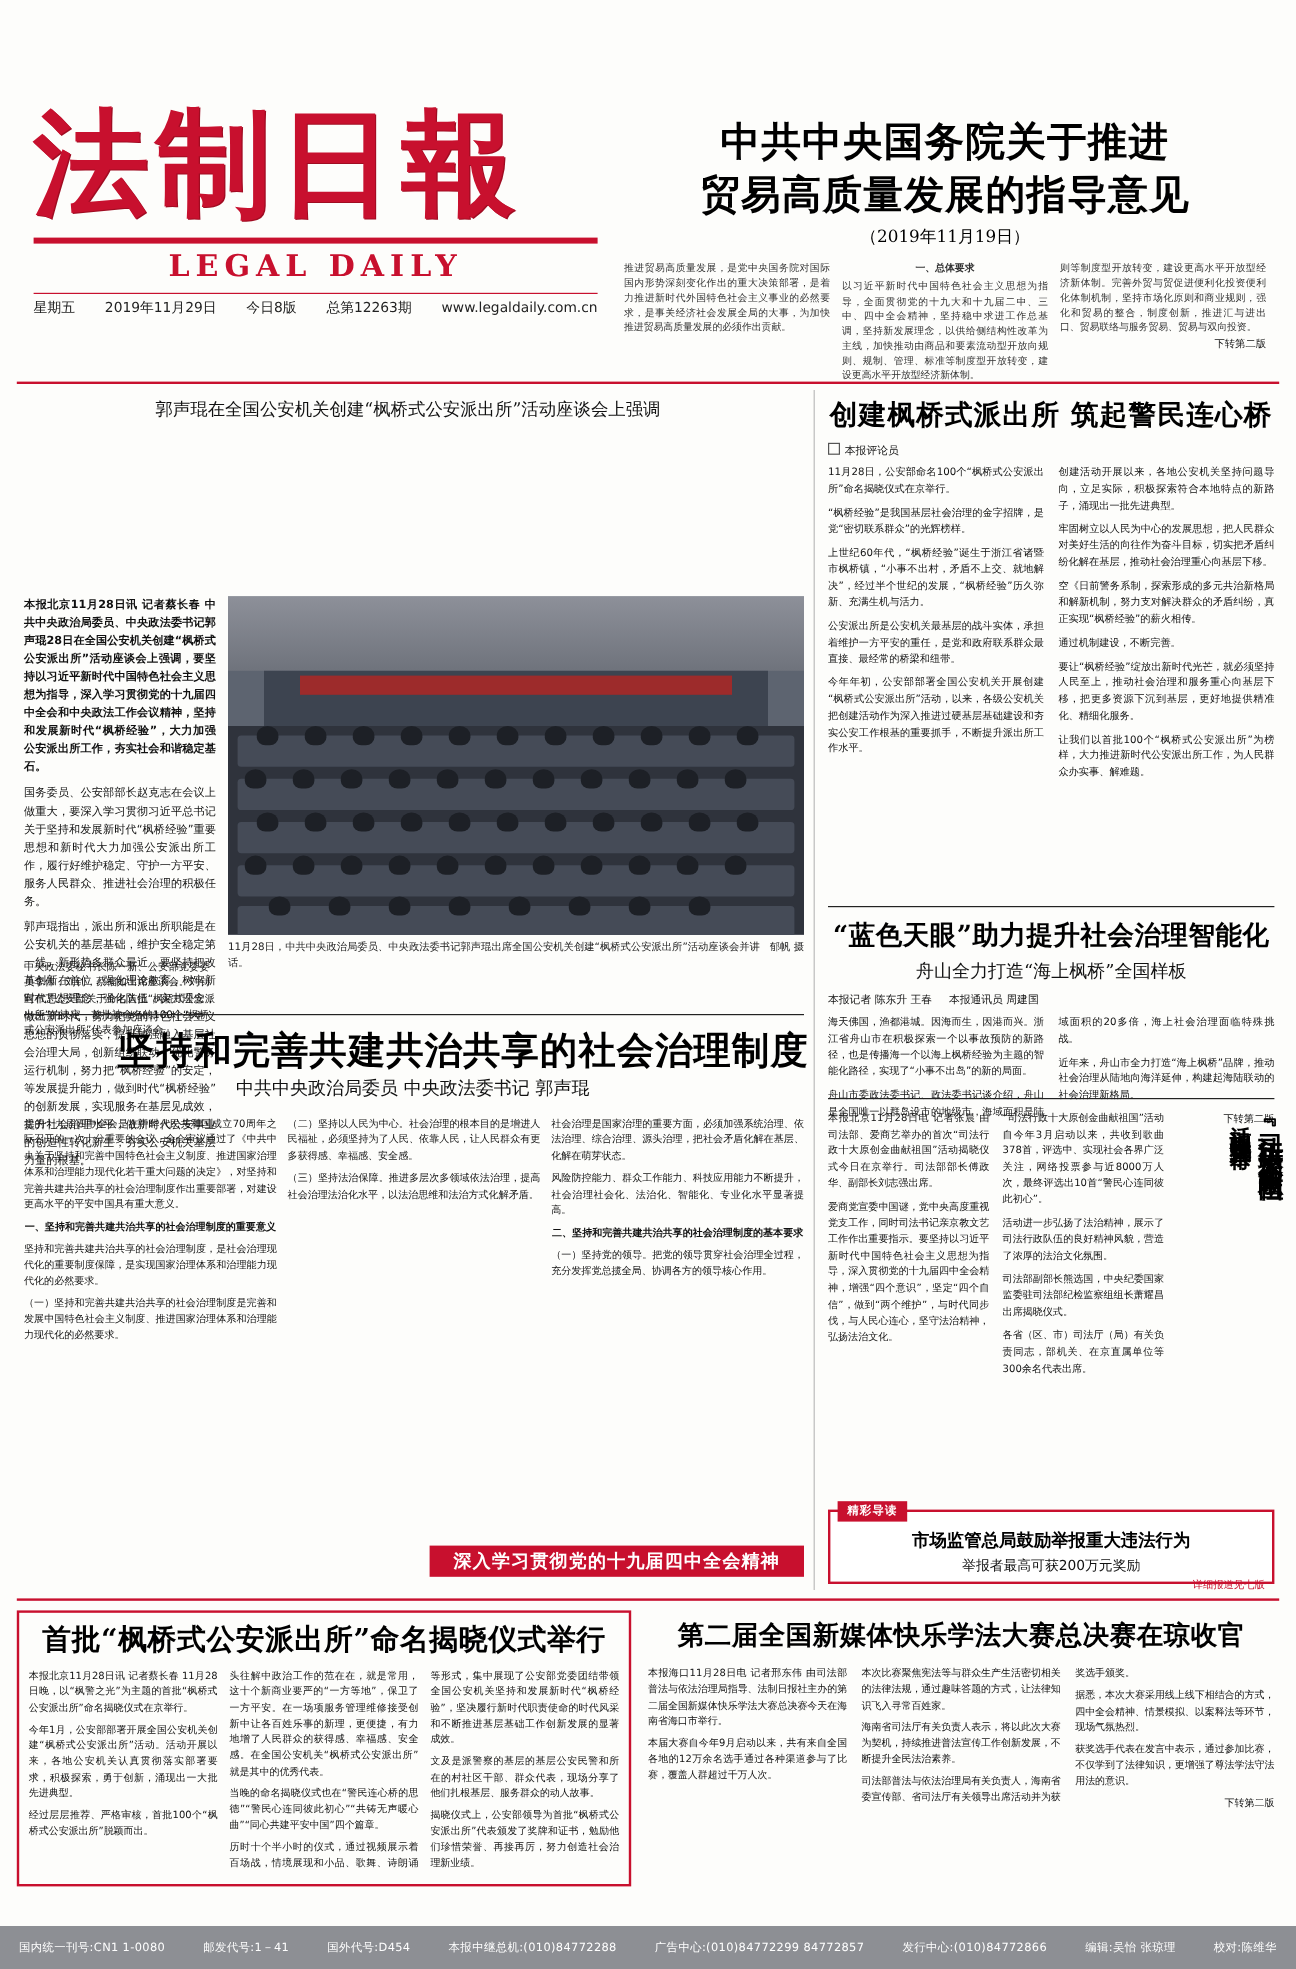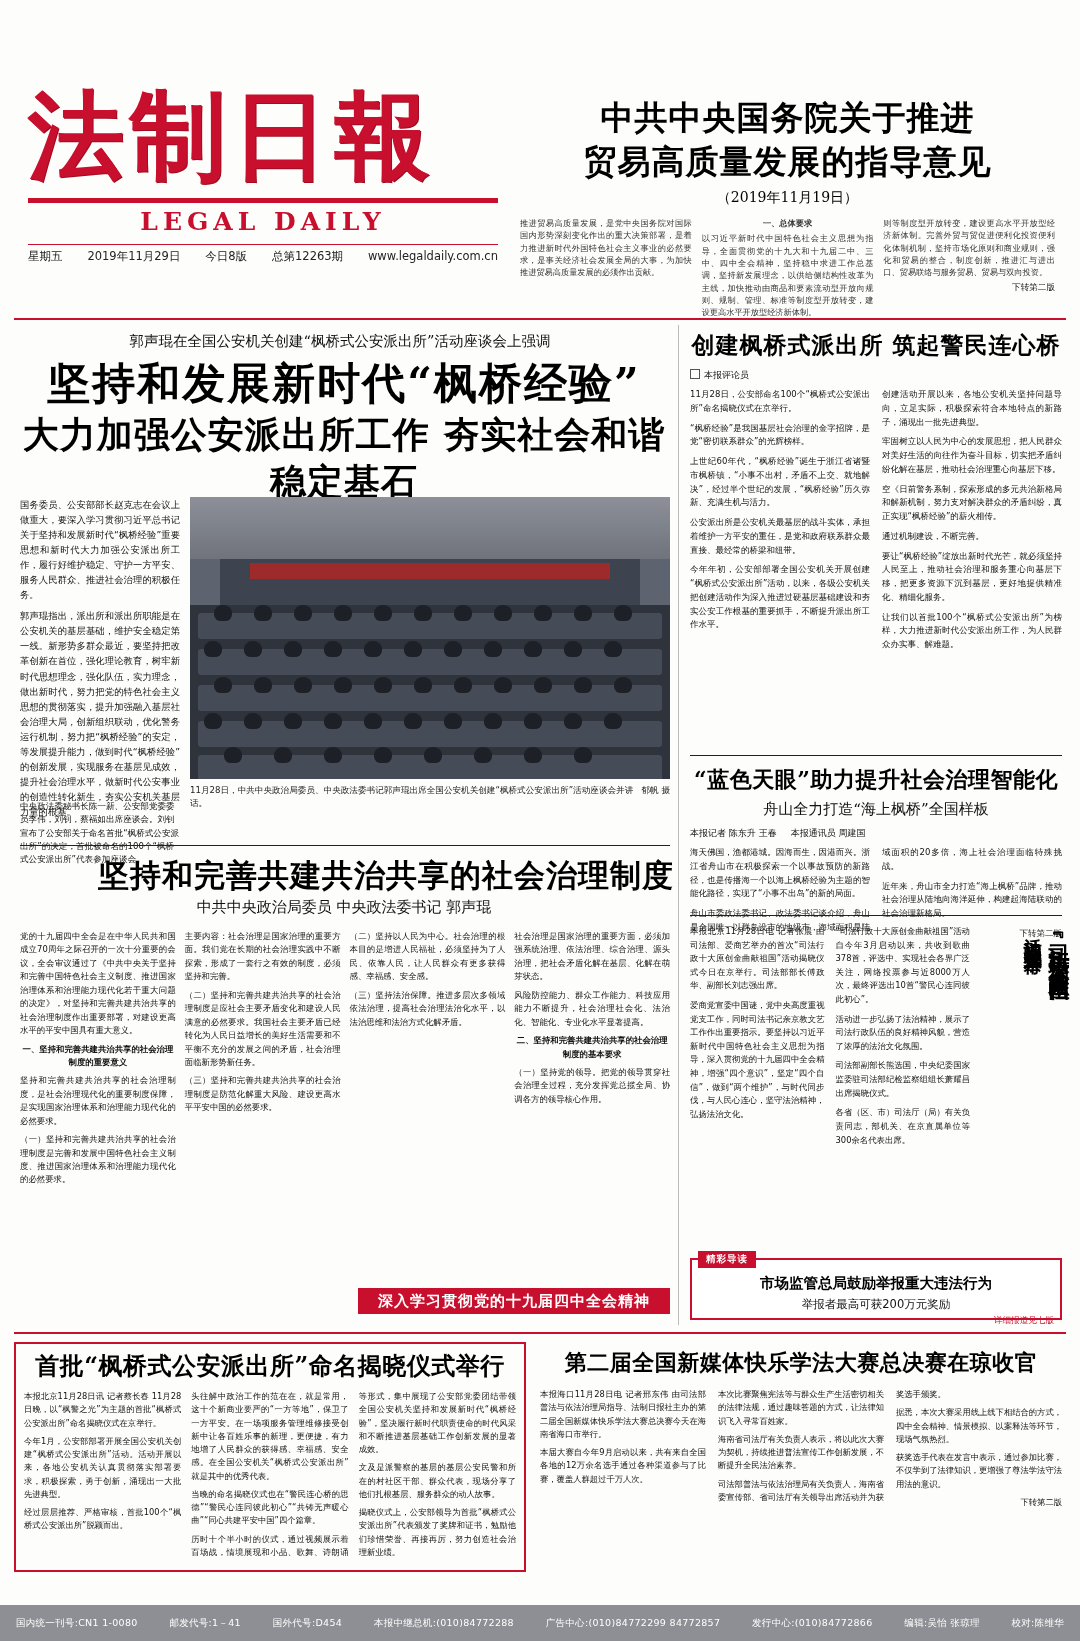--- a/index.html
+++ b/index.html
@@ -142,26 +142,23 @@
           <div class="head-more">下转第二版</div>
         </div>
       </div>
     </div>
   </div>
 
   <div class="hr-red" style="left:14px;top:318px;width:1052px;height:2px;"></div>
   <div class="vline" style="left:678px;top:325px;height:1000px;"></div>
 
   <div class="lead-kicker">郭声琨在全国公安机关创建“枫桥式公安派出所”活动座谈会上强调</div>
-  <div class="lead-title">
-    <div class="l1">坚持和发展新时代“枫桥经验”</div>
-    <div class="l2">大力加强公安派出所工作 夯实社会和谐稳定基石</div>
-  </div>
 
   <div class="lead-body">
+    <p class="lead-in">本报北京11月28日讯 记者蔡长春 中共中央政治局委员、中央政法委书记郭声琨28日在全国公安机关创建“枫桥式公安派出所”活动座谈会上强调，要坚持以习近平新时代中国特色社会主义思想为指导，深入学习贯彻党的十九届四中全会和中央政法工作会议精神，坚持和发展新时代“枫桥经验”，大力加强公安派出所工作，夯实社会和谐稳定基石。</p>
     <p>国务委员、公安部部长赵克志在会议上做重大，要深入学习贯彻习近平总书记关于坚持和发展新时代“枫桥经验”重要思想和新时代大力加强公安派出所工作，履行好维护稳定、守护一方平安、服务人民群众、推进社会治理的积极任务。</p>
     <p>郭声琨指出，派出所和派出所职能是在公安机关的基层基础，维护安全稳定第一线。新形势多群众最近，要坚持把改革创新在首位，强化理论教育，树牢新时代思想理念，强化队伍，实力理念，做出新时代，努力把党的特色社会主义思想的贯彻落实，提升加强融入基层社会治理大局，创新组织联动，优化警务运行机制，努力把“枫桥经验”的安定，等发展提升能力，做到时代“枫桥经验”的创新发展，实现服务在基层见成效，提升社会治理水平，做新时代公安事业的创造性转化新生，夯实公安机关基层力量的根基。</p>
   </div>
 
   <div class="photo">
     <div class="ceiling"></div>
     <div class="stage"></div>
     <div class="banner"></div>
     <div class="seats">
       <div class="row" style="left:8px;top:8px;width:464px;"></div>
@@ -239,25 +236,20 @@
   <div class="blk2-title">坚持和完善共建共治共享的社会治理制度</div>
   <div class="blk2-sub">中共中央政治局委员 中央政法委书记 郭声琨</div>
 
   <div class="blk2-cols">
     <div>
       <p>党的十九届四中全会是在中华人民共和国成立70周年之际召开的一次十分重要的会议，全会审议通过了《中共中央关于坚持和完善中国特色社会主义制度、推进国家治理体系和治理能力现代化若干重大问题的决定》，对坚持和完善共建共治共享的社会治理制度作出重要部署，对建设更高水平的平安中国具有重大意义。</p>
       <p class="h">一、坚持和完善共建共治共享的社会治理制度的重要意义</p>
       <p>坚持和完善共建共治共享的社会治理制度，是社会治理现代化的重要制度保障，是实现国家治理体系和治理能力现代化的必然要求。</p>
       <p>（一）坚持和完善共建共治共享的社会治理制度是完善和发展中国特色社会主义制度、推进国家治理体系和治理能力现代化的必然要求。</p>
     </div>
-    <div>
-      <p>主要内容：社会治理是国家治理的重要方面。我们党在长期的社会治理实践中不断探索，形成了一套行之有效的制度，必须坚持和完善。</p>
-      <p>（二）坚持和完善共建共治共享的社会治理制度是应社会主要矛盾变化和建设人民满意的必然要求。我国社会主要矛盾已经转化为人民日益增长的美好生活需要和不平衡不充分的发展之间的矛盾，社会治理面临新形势新任务。</p>
-      <p>（三）坚持和完善共建共治共享的社会治理制度是防范化解重大风险、建设更高水平平安中国的必然要求。</p>
-    </div>
     <div style="position:relative;">
       <p>（二）坚持以人民为中心。社会治理的根本目的是增进人民福祉，必须坚持为了人民、依靠人民，让人民群众有更多获得感、幸福感、安全感。</p>
       <p>（三）坚持法治保障。推进多层次多领域依法治理，提高社会治理法治化水平，以法治思维和法治方式化解矛盾。</p>
       <div class="blk2-more">下转第三版</div>
     </div>
     <div>
       <p>社会治理是国家治理的重要方面，必须加强系统治理、依法治理、综合治理、源头治理，把社会矛盾化解在基层、化解在萌芽状态。</p>
       <p>风险防控能力、群众工作能力、科技应用能力不断提升，社会治理社会化、法治化、智能化、专业化水平显著提高。</p>
       <p class="h">二、坚持和完善共建共治共享的社会治理制度的基本要求</p>
       <p>（一）坚持党的领导。把党的领导贯穿社会治理全过程，充分发挥党总揽全局、协调各方的领导核心作用。</p>

